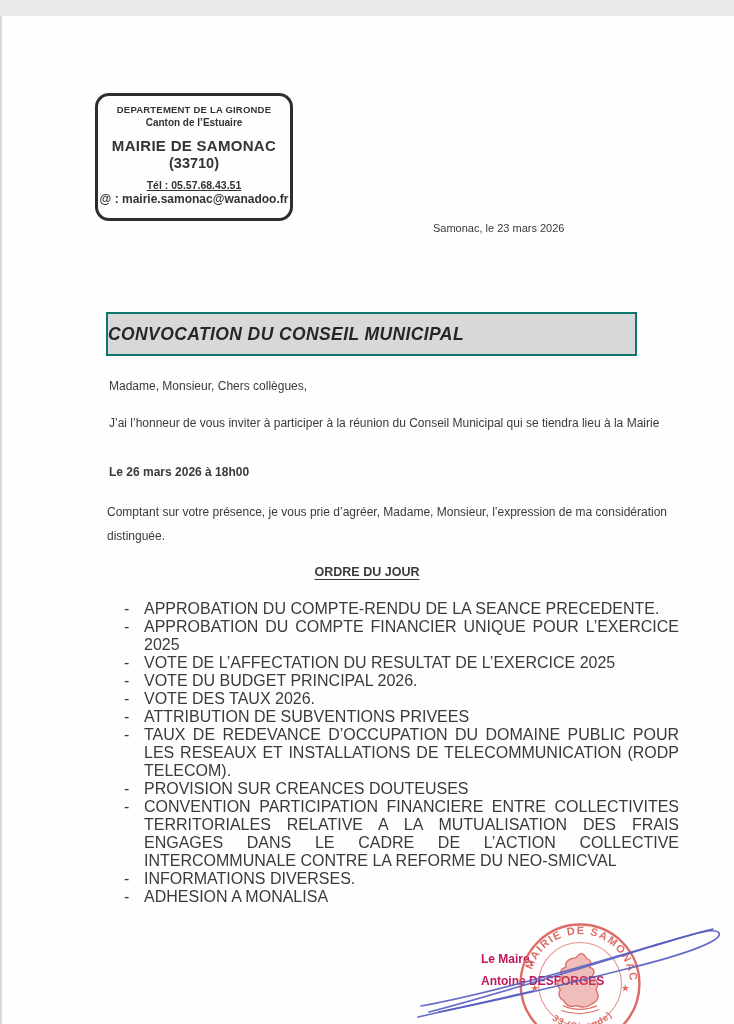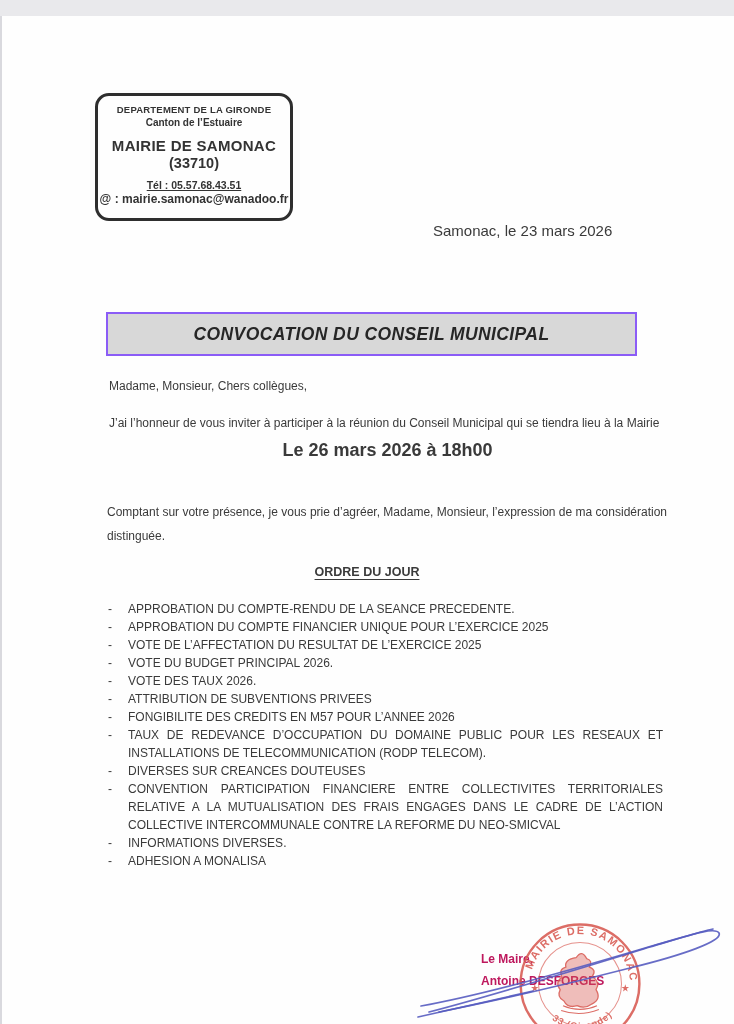--- a/index.html
+++ b/index.html
@@ -21,49 +21,49 @@
     box-sizing:border-box;text-align:center;
     color:#333;
   }
   .lh-dept{margin-top:8px;font-size:9.5px;font-weight:bold;letter-spacing:.2px;}
   .lh-canton{margin-top:2px;font-size:10px;font-weight:bold;}
   .lh-name{margin-top:9px;font-size:15px;font-weight:bold;letter-spacing:.3px;}
   .lh-postal{margin-top:1px;font-size:14.5px;font-weight:bold;}
   .lh-tel{margin-top:8px;font-size:10.5px;font-weight:bold;text-decoration:underline;}
   .lh-email{margin-top:1px;font-size:12px;font-weight:bold;}
 
-  .dateline{position:absolute;left:433px;top:206px;font-size:15px;text-align:center;}
+  .dateline{position:absolute;left:433px;top:206px;font-size:11px;text-align:center;}
 
   
   .banner{
     position:absolute;left:106px;top:296px;width:531px;height:44px;
-    box-sizing:border-box;border:2px solid #8b5cf6;
+    box-sizing:border-box;border:2px solid #0f766e;
     background:var(--banner-gray,#d8d8d8);
-    display:flex;align-items:center;justify-content:center;
+    display:flex;align-items:center;
   }
   .banner-title{
     font-size:17.5px;font-weight:bold;font-style:italic;
     letter-spacing:.4px;color:#262626;
   }
 
   
   .salutation{position:absolute;left:109px;top:363px;font-size:12px;}
   .intro{position:absolute;left:109px;top:395px;width:557px;font-size:12px;line-height:24px;text-align:justify;}
-  .meeting{position:absolute;left:109px;top:424px;width:557px;font-size:18px;font-weight:bold;text-align:center;}
+  .meeting{position:absolute;left:109px;top:449px;width:557px;font-size:12px;font-weight:bold;text-align:left;}
   .closing{position:absolute;left:107px;top:484px;width:560px;font-size:12px;line-height:24px;text-align:justify;}
 
   .agenda-heading{
     position:absolute;left:0;top:549px;width:734px;text-align:center;
     font-size:12.5px;font-weight:bold;
     text-decoration:underline;text-underline-offset:3px;
   }
   .agenda{
-    position:absolute;left:101px;top:584px;width:562px;
+    position:absolute;left:117px;top:584px;width:562px;
     margin:0;padding:0;list-style:none;
-    font-size:12px;line-height:18px;
+    font-size:16px;line-height:18px;
   }
   .agenda li{
     position:relative;padding-left:27px;margin:0;
     text-align:justify;
   }
   .agenda li::before{
     content:"-";position:absolute;left:7px;top:0;
   }
 
   
@@ -104,23 +104,22 @@
   <div class="closing">Comptant sur votre présence, je vous prie d’agréer, Madame, Monsieur, l’expression de ma considération distinguée.</div>
 
   <div class="agenda-heading">ORDRE DU JOUR</div>
   <ul class="agenda">
     <li>APPROBATION DU COMPTE-RENDU DE LA SEANCE PRECEDENTE.</li>
     <li>APPROBATION DU COMPTE FINANCIER UNIQUE POUR L’EXERCICE 2025</li>
     <li>VOTE DE L’AFFECTATION DU RESULTAT DE L’EXERCICE 2025</li>
     <li>VOTE DU BUDGET PRINCIPAL 2026.</li>
     <li>VOTE DES TAUX 2026.</li>
     <li>ATTRIBUTION DE SUBVENTIONS PRIVEES</li>
-    <li>FONGIBILITE DES CREDITS EN M57 POUR L’ANNEE 2026</li>
     <li>TAUX DE REDEVANCE D’OCCUPATION DU DOMAINE PUBLIC POUR LES RESEAUX ET INSTALLATIONS DE TELECOMMUNICATION (RODP TELECOM).</li>
-    <li>DIVERSES SUR CREANCES DOUTEUSES</li>
+    <li>PROVISION SUR CREANCES DOUTEUSES</li>
     <li>CONVENTION PARTICIPATION FINANCIERE ENTRE COLLECTIVITES TERRITORIALES RELATIVE A LA MUTUALISATION DES FRAIS ENGAGES DANS LE CADRE DE L’ACTION COLLECTIVE INTERCOMMUNALE CONTRE LA REFORME DU NEO-SMICVAL</li>
     <li>INFORMATIONS DIVERSES.</li>
     <li>ADHESION A MONALISA</li>
   </ul>
 
   <div class="sig-block">
     <div>Le Maire,</div>
     <div>Antoine DESFORGES</div>
   </div>
 

